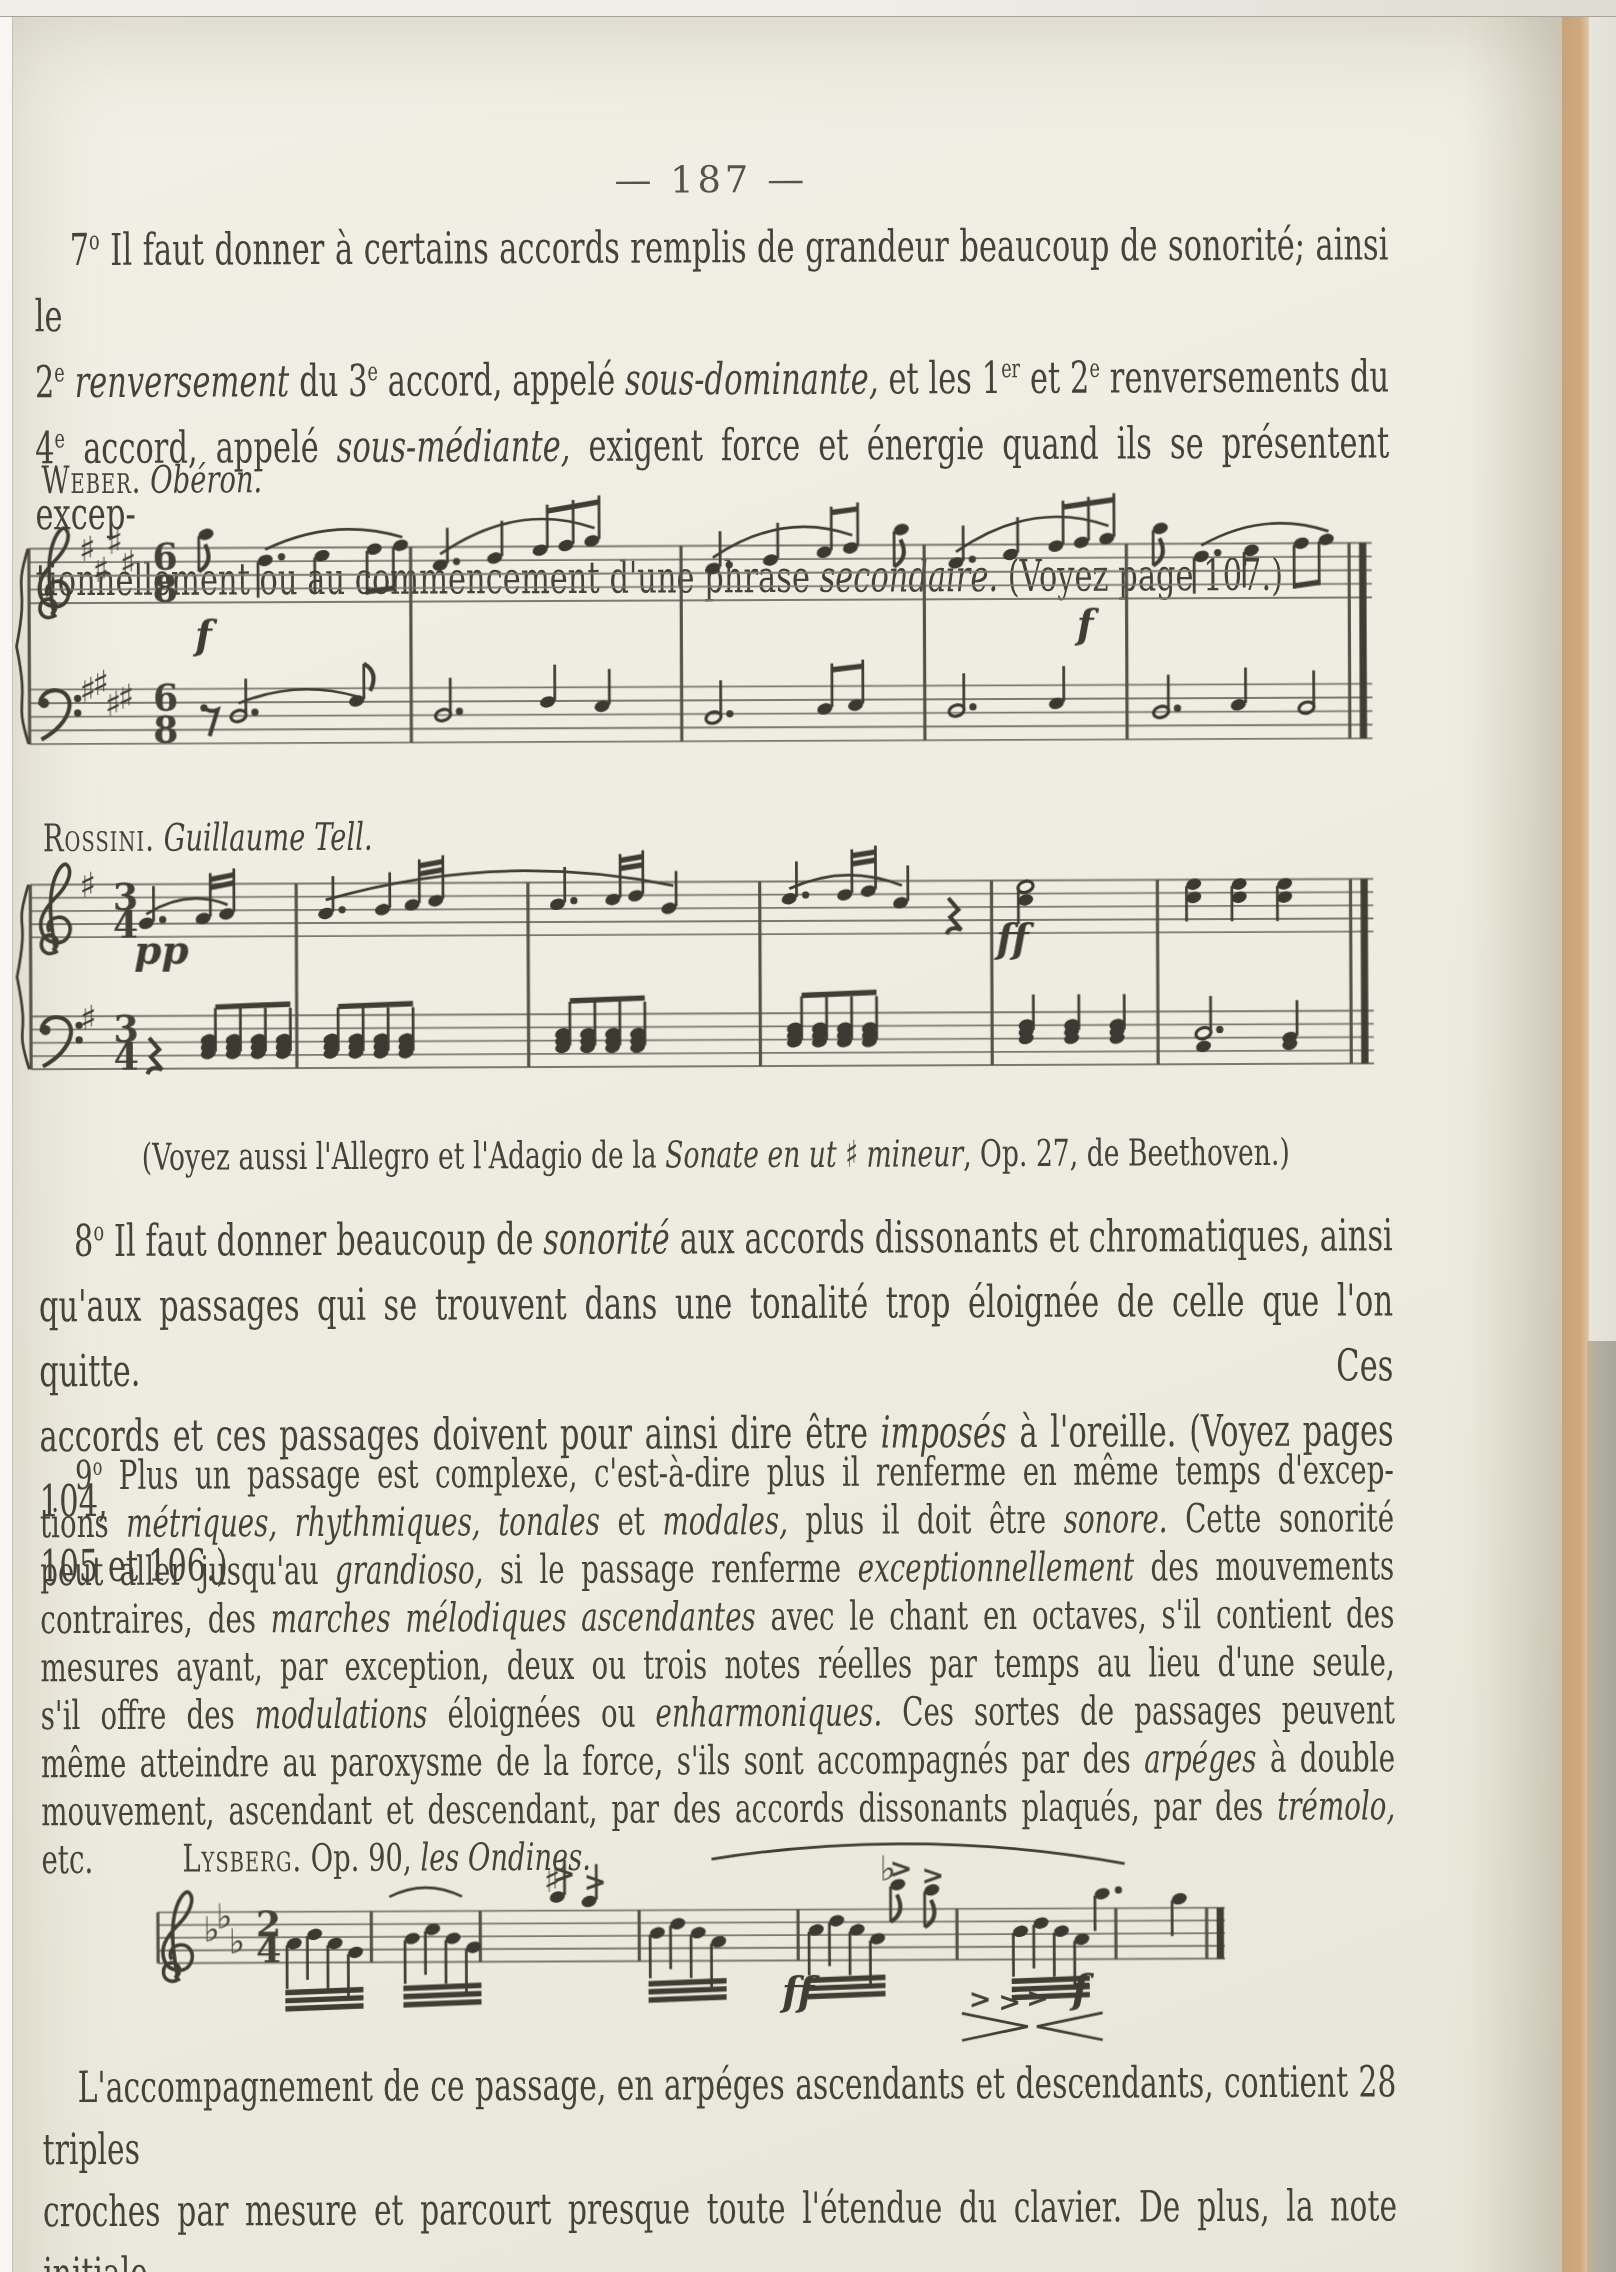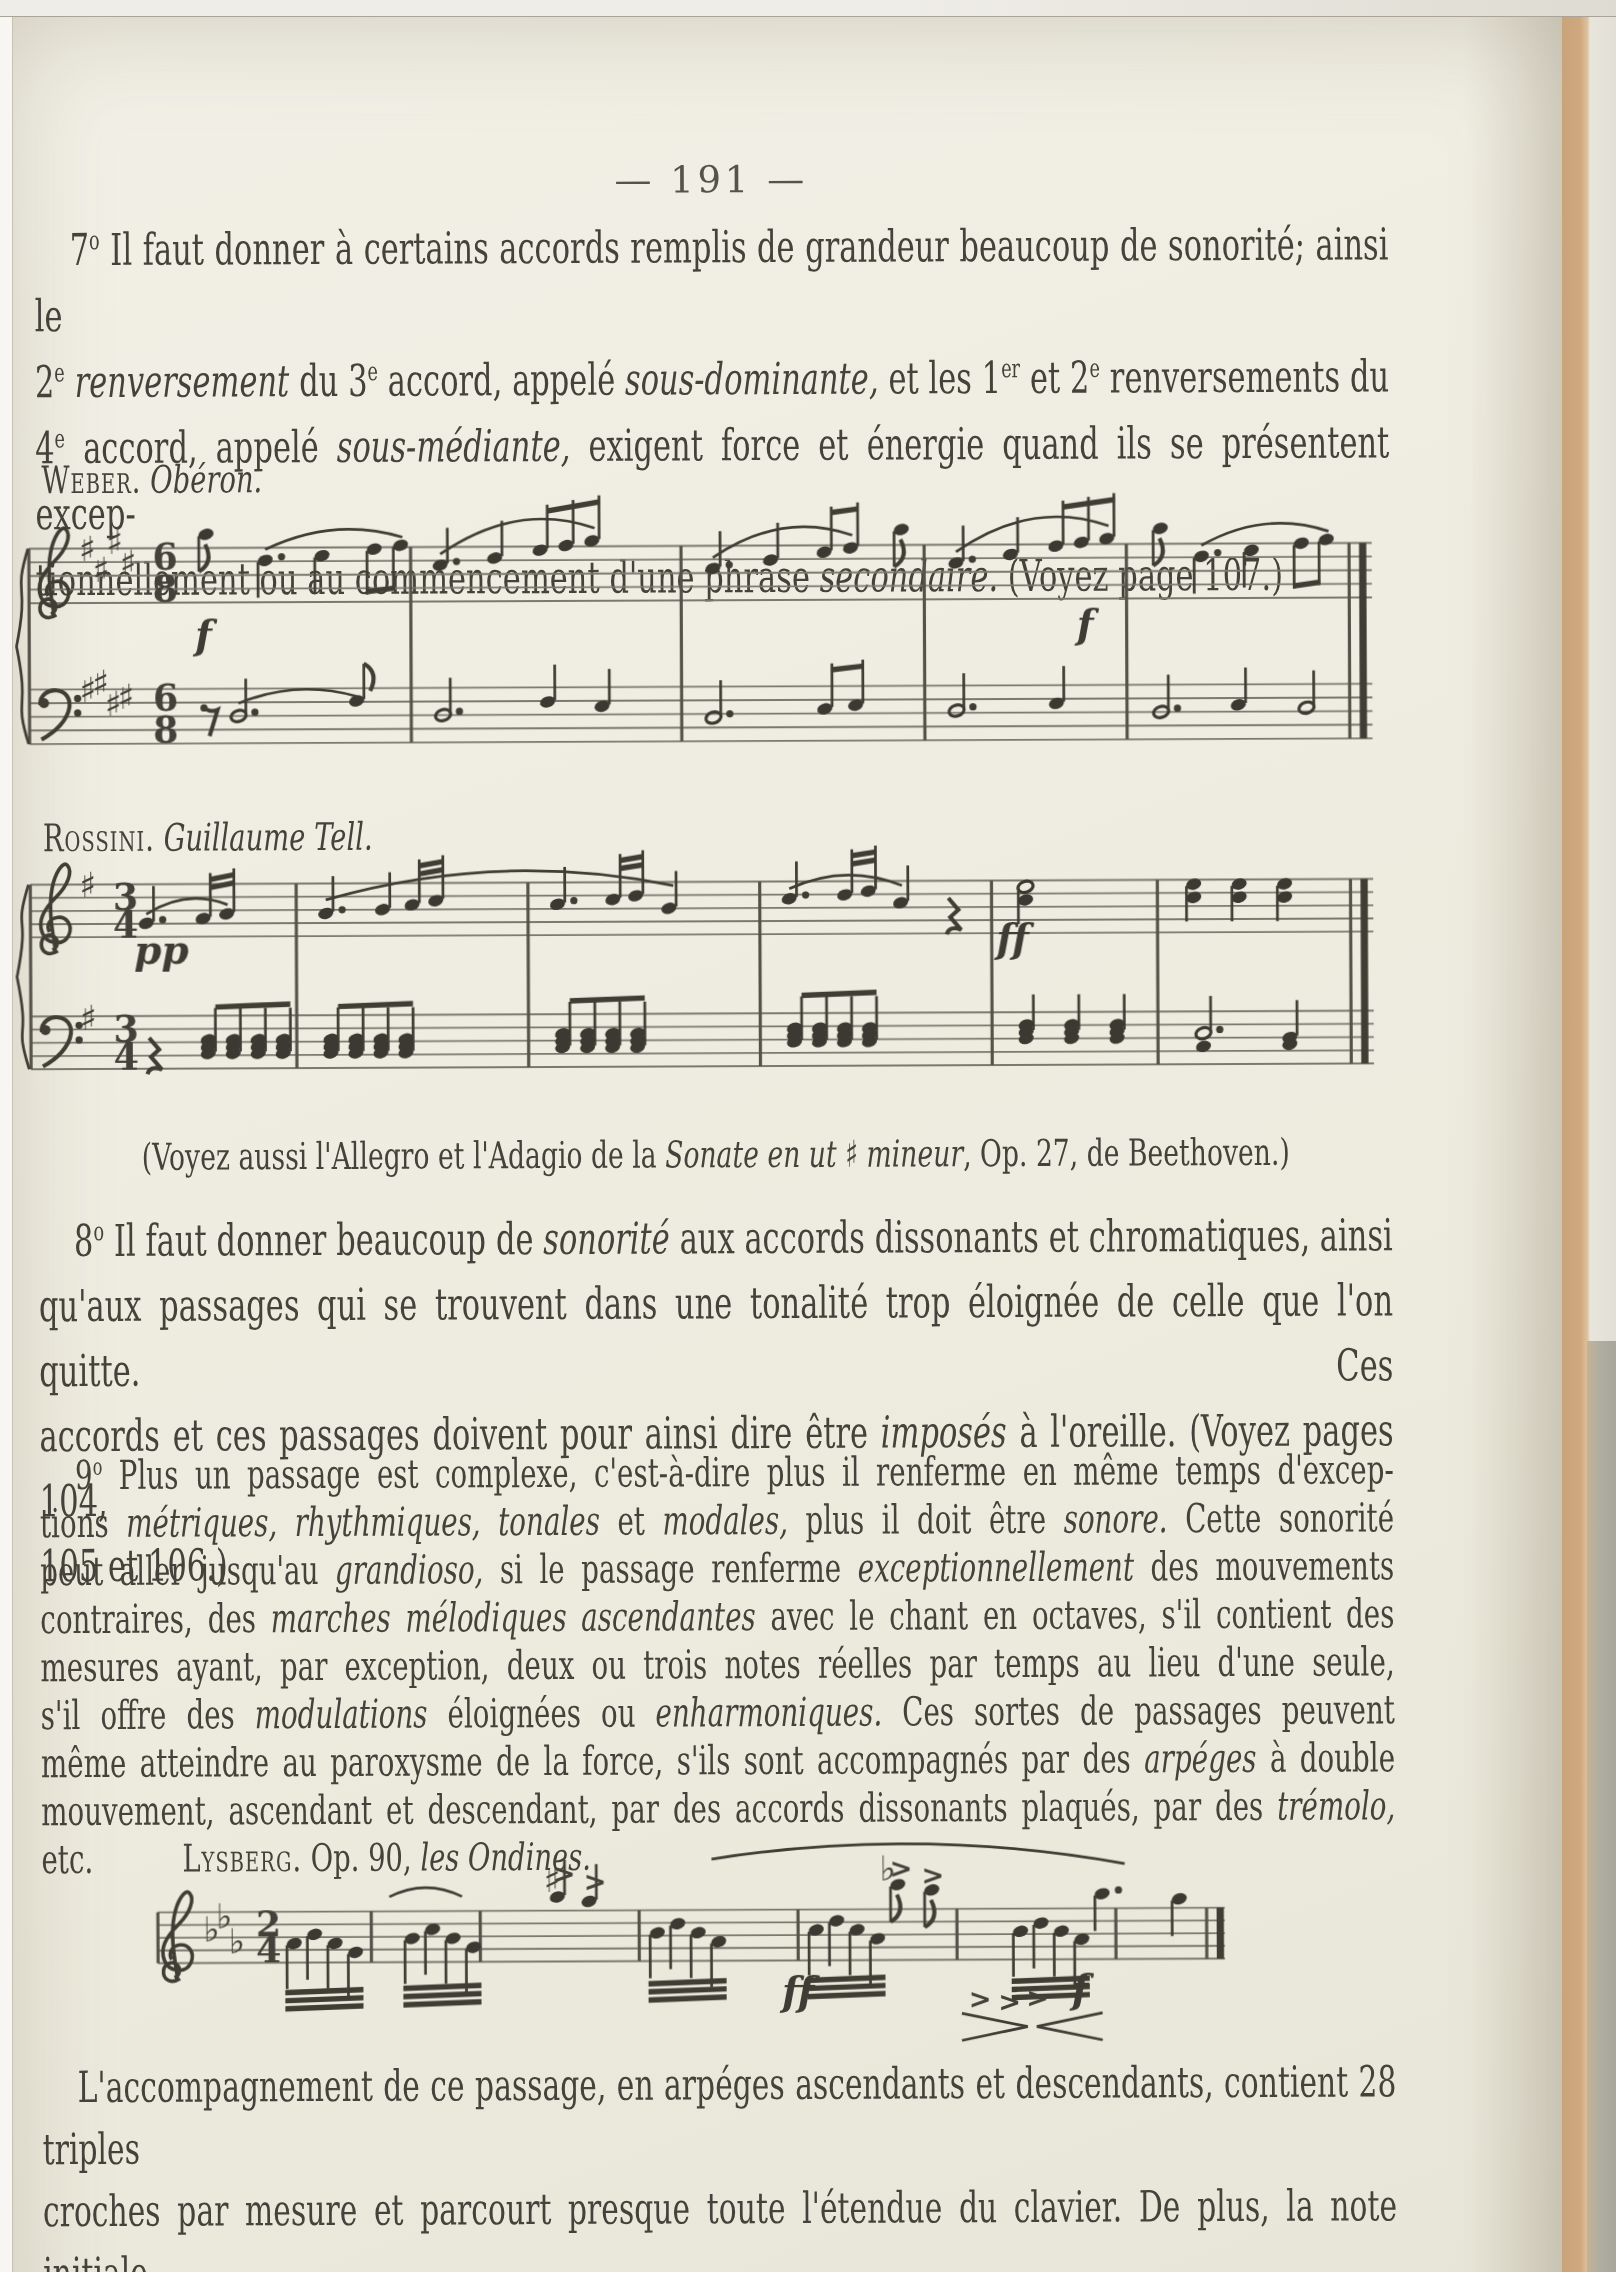--- a/index.html
+++ b/index.html
@@ -58,21 +58,21 @@
 
 <div class="scan">
   <div class="top-strip"></div>
   <div class="page"></div>
   <div class="edge-left"></div>
   <div class="gutter"></div>
   <div class="stack"></div>
   <div class="stack-low"></div>
 
   <div class="content">
-    <div class="pagenum"><span>— 191 —</span></div>
+    <div class="pagenum"><span>— 187 —</span></div>
 
     <div class="para p7">
         <div class="ln first"><span>7</span><sup>o</sup><span> Il faut donner à certains accords remplis de grandeur beaucoup de sonorité; ainsi le</span></div>
         <div class="ln"><span>2</span><sup>e</sup><span> </span><span class="i">renversement</span><span> du 3</span><sup>e</sup><span> accord, appelé </span><span class="i">sous-dominante,</span><span> et les 1</span><sup>er</sup><span> et 2</span><sup>e</sup><span> renversements du</span></div>
         <div class="ln"><span>4</span><sup>e</sup><span> accord, appelé </span><span class="i">sous-médiante,</span><span> exigent force et énergie quand ils se présentent excep-</span></div>
         <div class="ln last"><span>tionnellement ou au commencement d'une phrase </span><span class="i">secondaire.</span><span> (Voyez page 107.)</span></div>
       </div>
 
     <div class="caption cap-weber"><span class="sc">Weber.</span><span> </span><span class="i">Obéron.</span></div>
     <svg id="svg-weber" class="music" style="left:13.6px;top:500px;width:1377px;height:300px" viewBox="0 0 3030 660">

